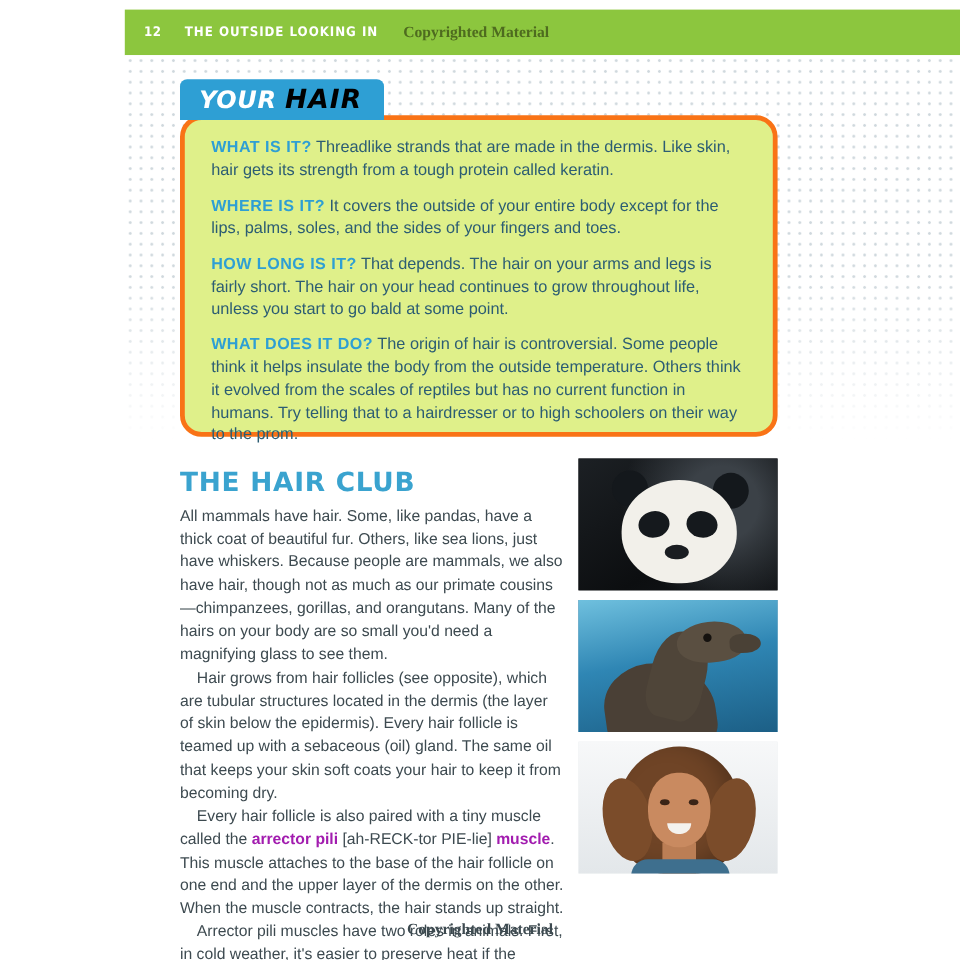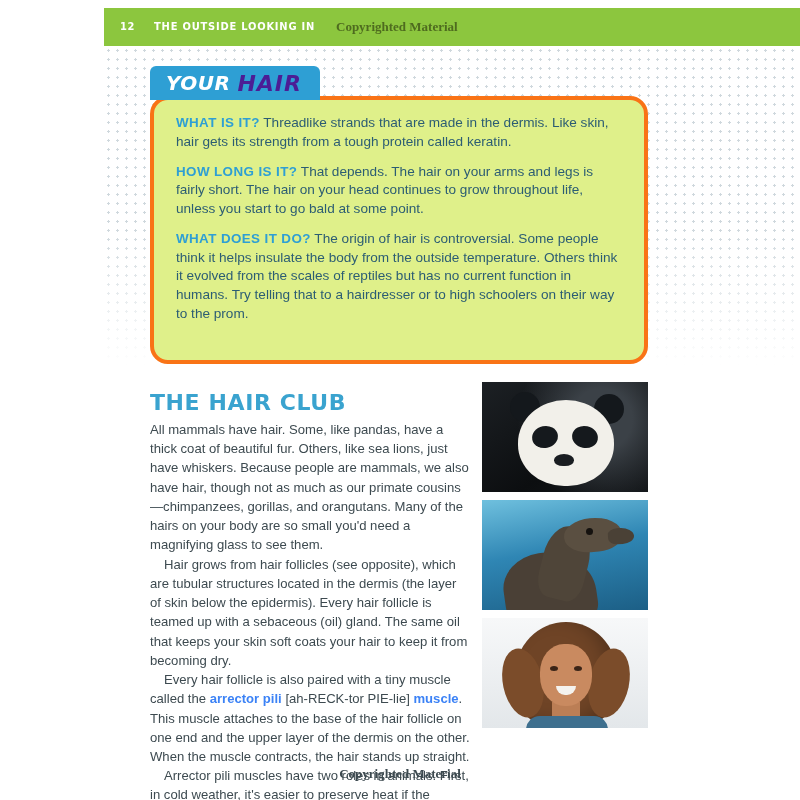--- a/index.html
+++ b/index.html
@@ -97,21 +97,21 @@
   }
   .tab .t-your {
     color: #ffffff;
     font-size: 20px;
     font-weight: bold;
     font-style: italic;
     letter-spacing: 0.5px;
     font-family: "DejaVu Sans", sans-serif;
   }
   .tab .t-hair {
-    color: #4c1d95;
+    color: #000000;
     font-size: 22px;
     font-weight: bold;
     font-style: italic;
     letter-spacing: 1px;
     font-family: "DejaVu Sans", sans-serif;
   }
 
   
   .callout {
     position: absolute;
@@ -158,21 +158,21 @@
   }
   .body-col p {
     margin: 0;
     color: #3d4a50;
     font-size: 13.1px;
     line-height: 1.47;
     font-family: "Liberation Sans", sans-serif;
   }
   .body-col p.indent { text-indent: 14px; }
   .term {
-    color: #3b82f6;
+    color: #a21caf;
     font-weight: bold;
   }
 
   
   .photo {
     position: absolute;
     overflow: hidden;
   }
   .photo-panda {
     left: 482px; top: 382px;
@@ -373,20 +373,23 @@
   <div class="dot-fade"></div>
 
   <div class="tab">
     <span class="t-your">YOUR</span>
     <span class="t-hair">HAIR</span>
   </div>
 
   <div class="callout">
     <p>
       <span class="q-label">WHAT IS IT?</span><span> Threadlike strands that are made in the dermis. Like skin, hair gets its strength from a tough protein called keratin.</span>
+    </p>
+    <p>
+      <span class="q-label">WHERE IS IT?</span><span> It covers the outside of your entire body except for the lips, palms, soles, and the sides of your fingers and toes.</span>
     </p>
     <p>
       <span class="q-label">HOW LONG IS IT?</span><span> That depends. The hair on your arms and legs is fairly short. The hair on your head continues to grow throughout life, unless you start to go bald at some point.</span>
     </p>
     <p>
       <span class="q-label">WHAT DOES IT DO?</span><span> The origin of hair is controversial. Some people think it helps insulate the body from the outside temperature. Others think it evolved from the scales of reptiles but has no current function in humans. Try telling that to a hairdresser or to high schoolers on their way to the prom.</span>
     </p>
   </div>
 
   <div class="section-title">THE HAIR CLUB</div>

